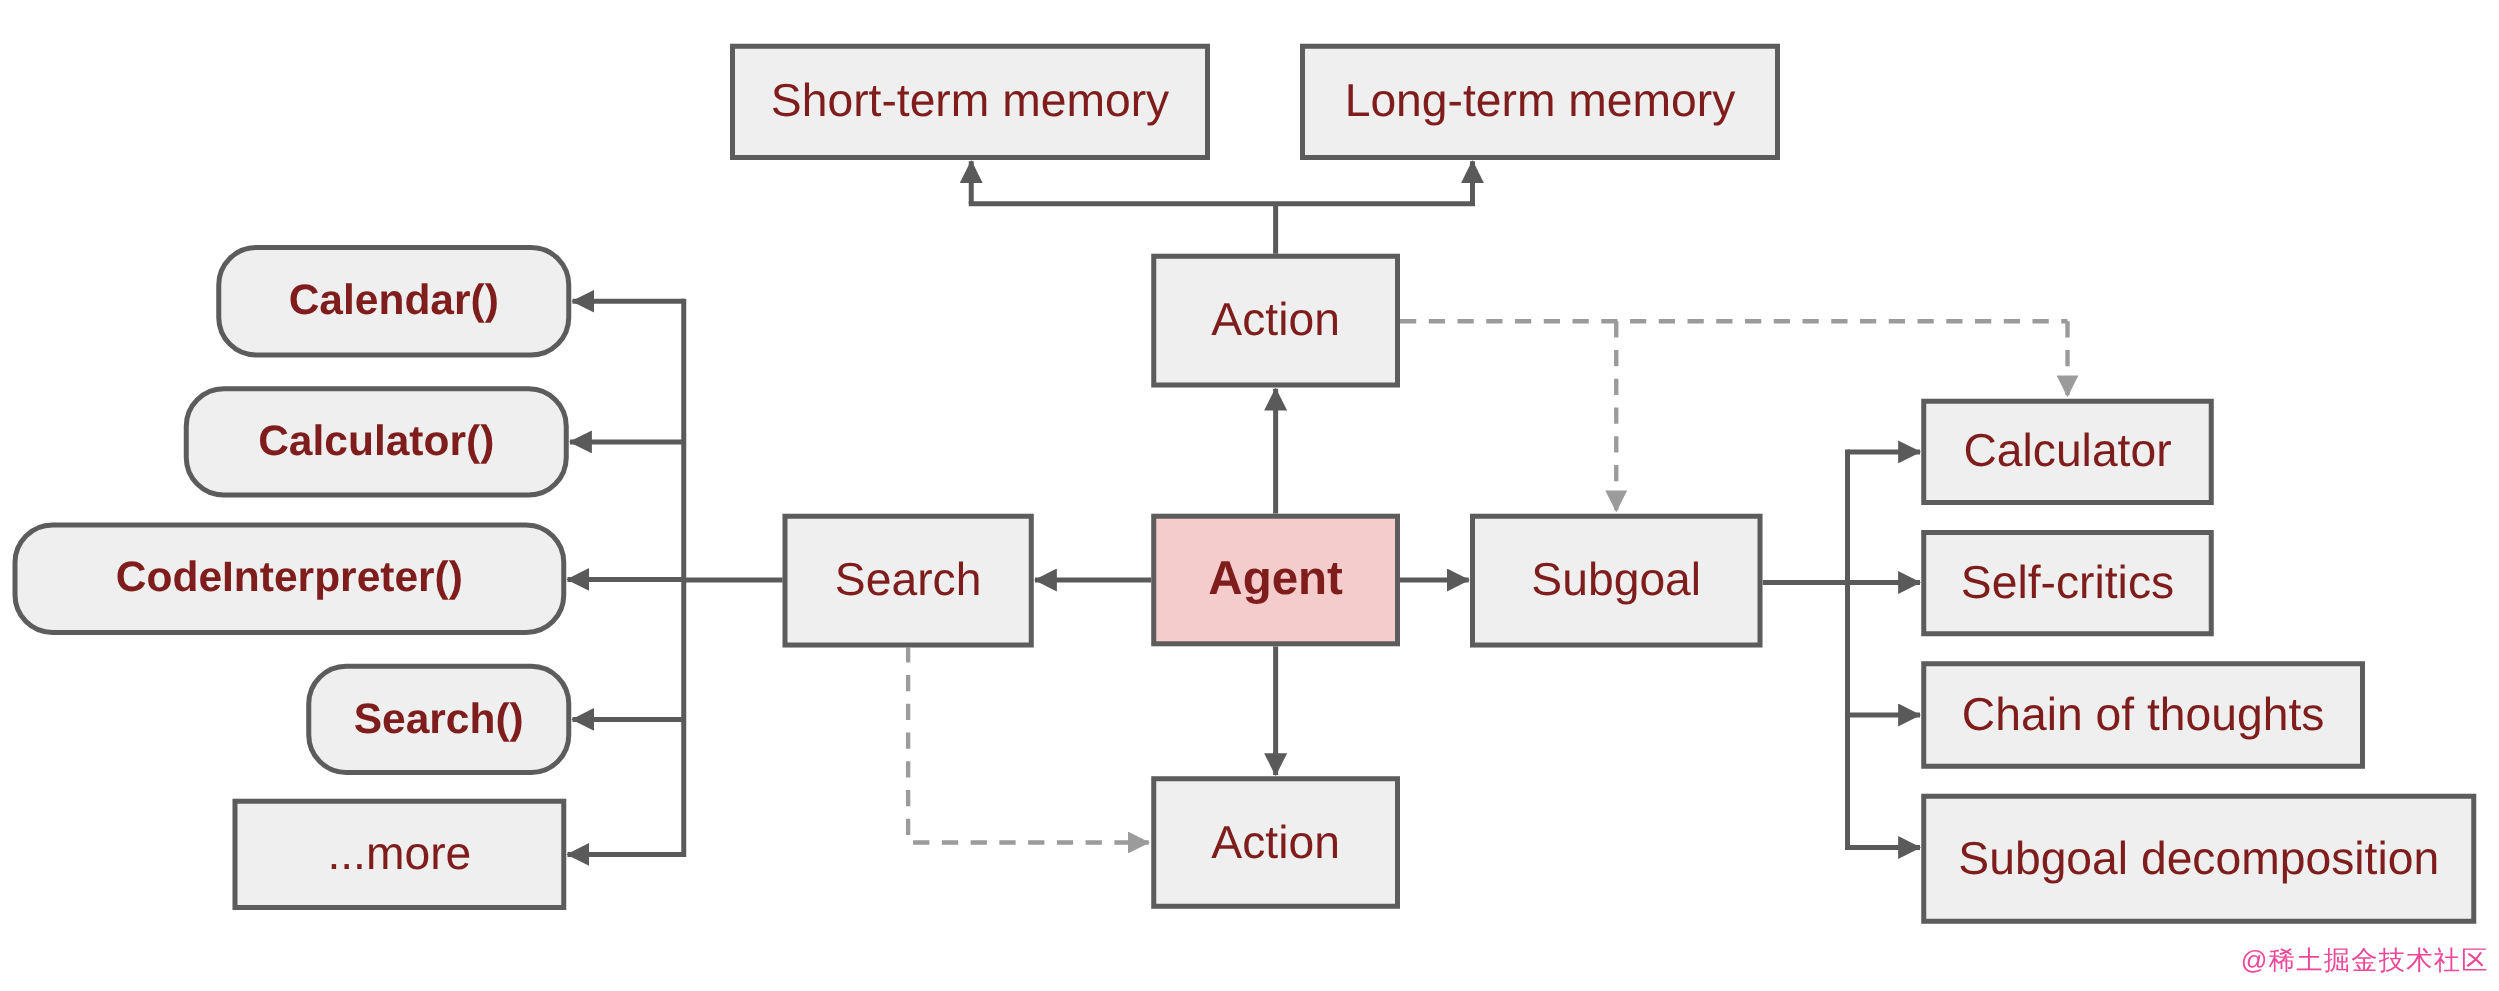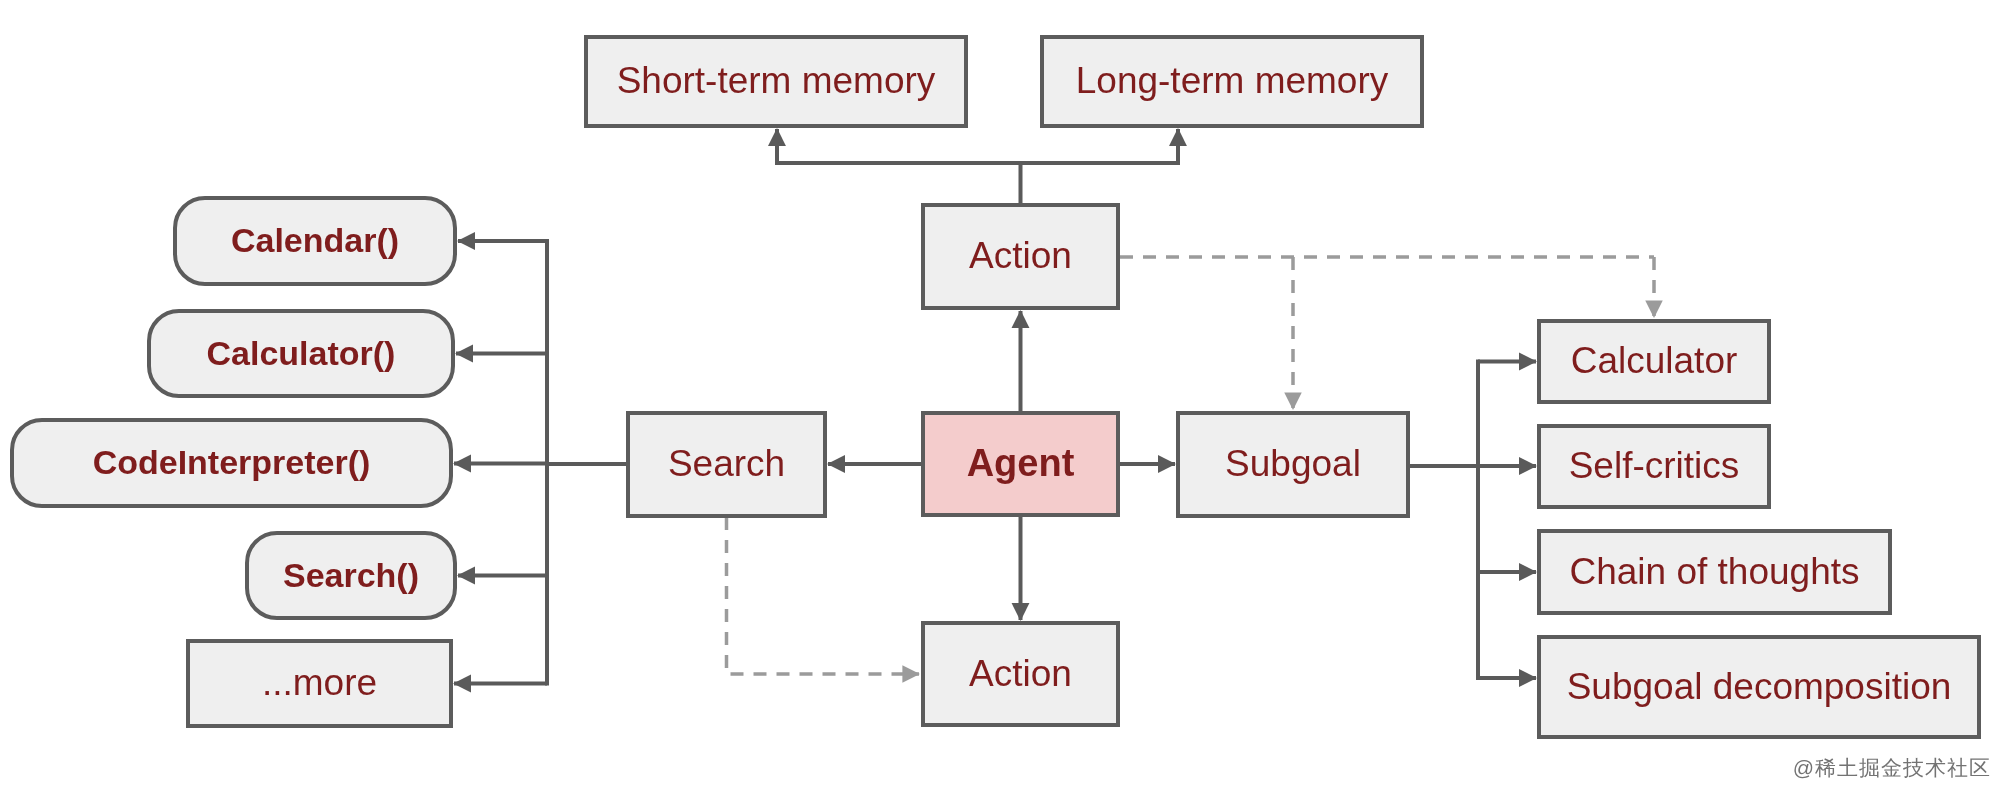--- a/index.html
+++ b/index.html
@@ -33,21 +33,21 @@
   }
   .node.agent{
     background:#f4cccc;
     font-weight:700;
     font-size:38px;
   }
   .watermark{
     position:absolute;
     right:8px;top:754px;
     font-size:21px;
-    color:#737373;
+    color:#ec4899;
     letter-spacing:1px;
   }
 </style>
 </head>
 <body>
 
 <div class="canvas">
 
   <svg class="edges" viewBox="0 0 1999 793">
     <defs>

